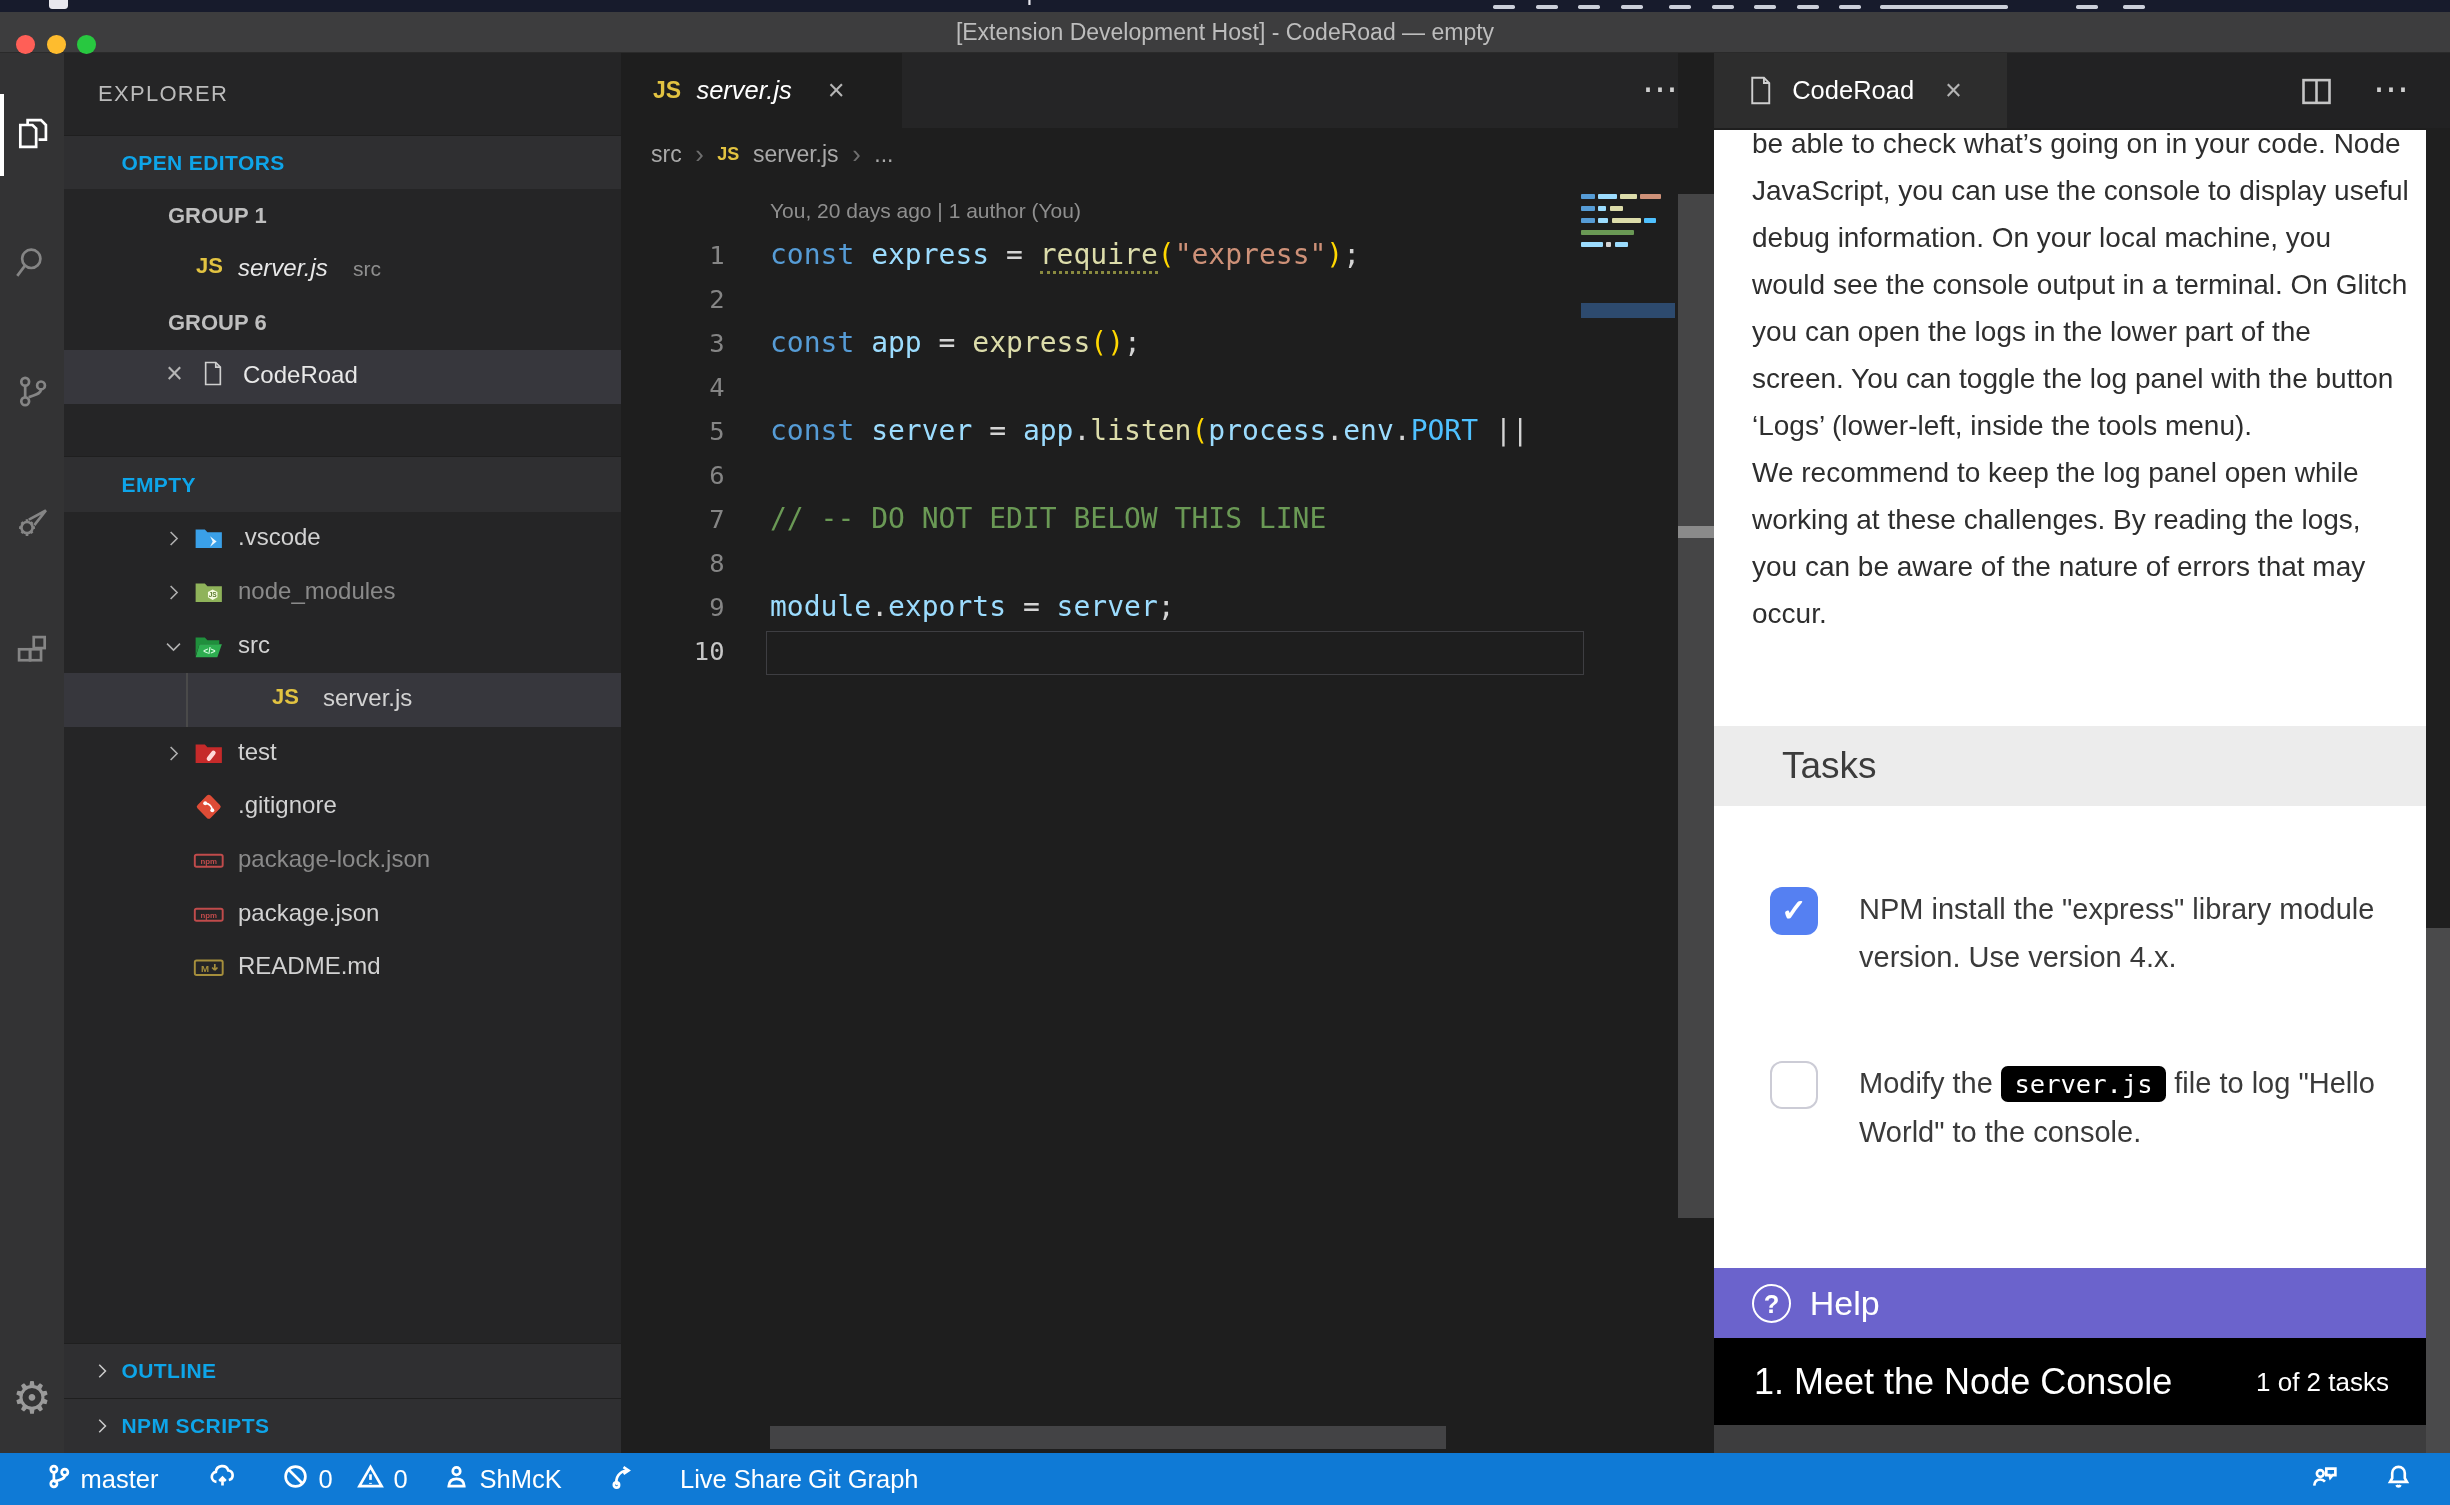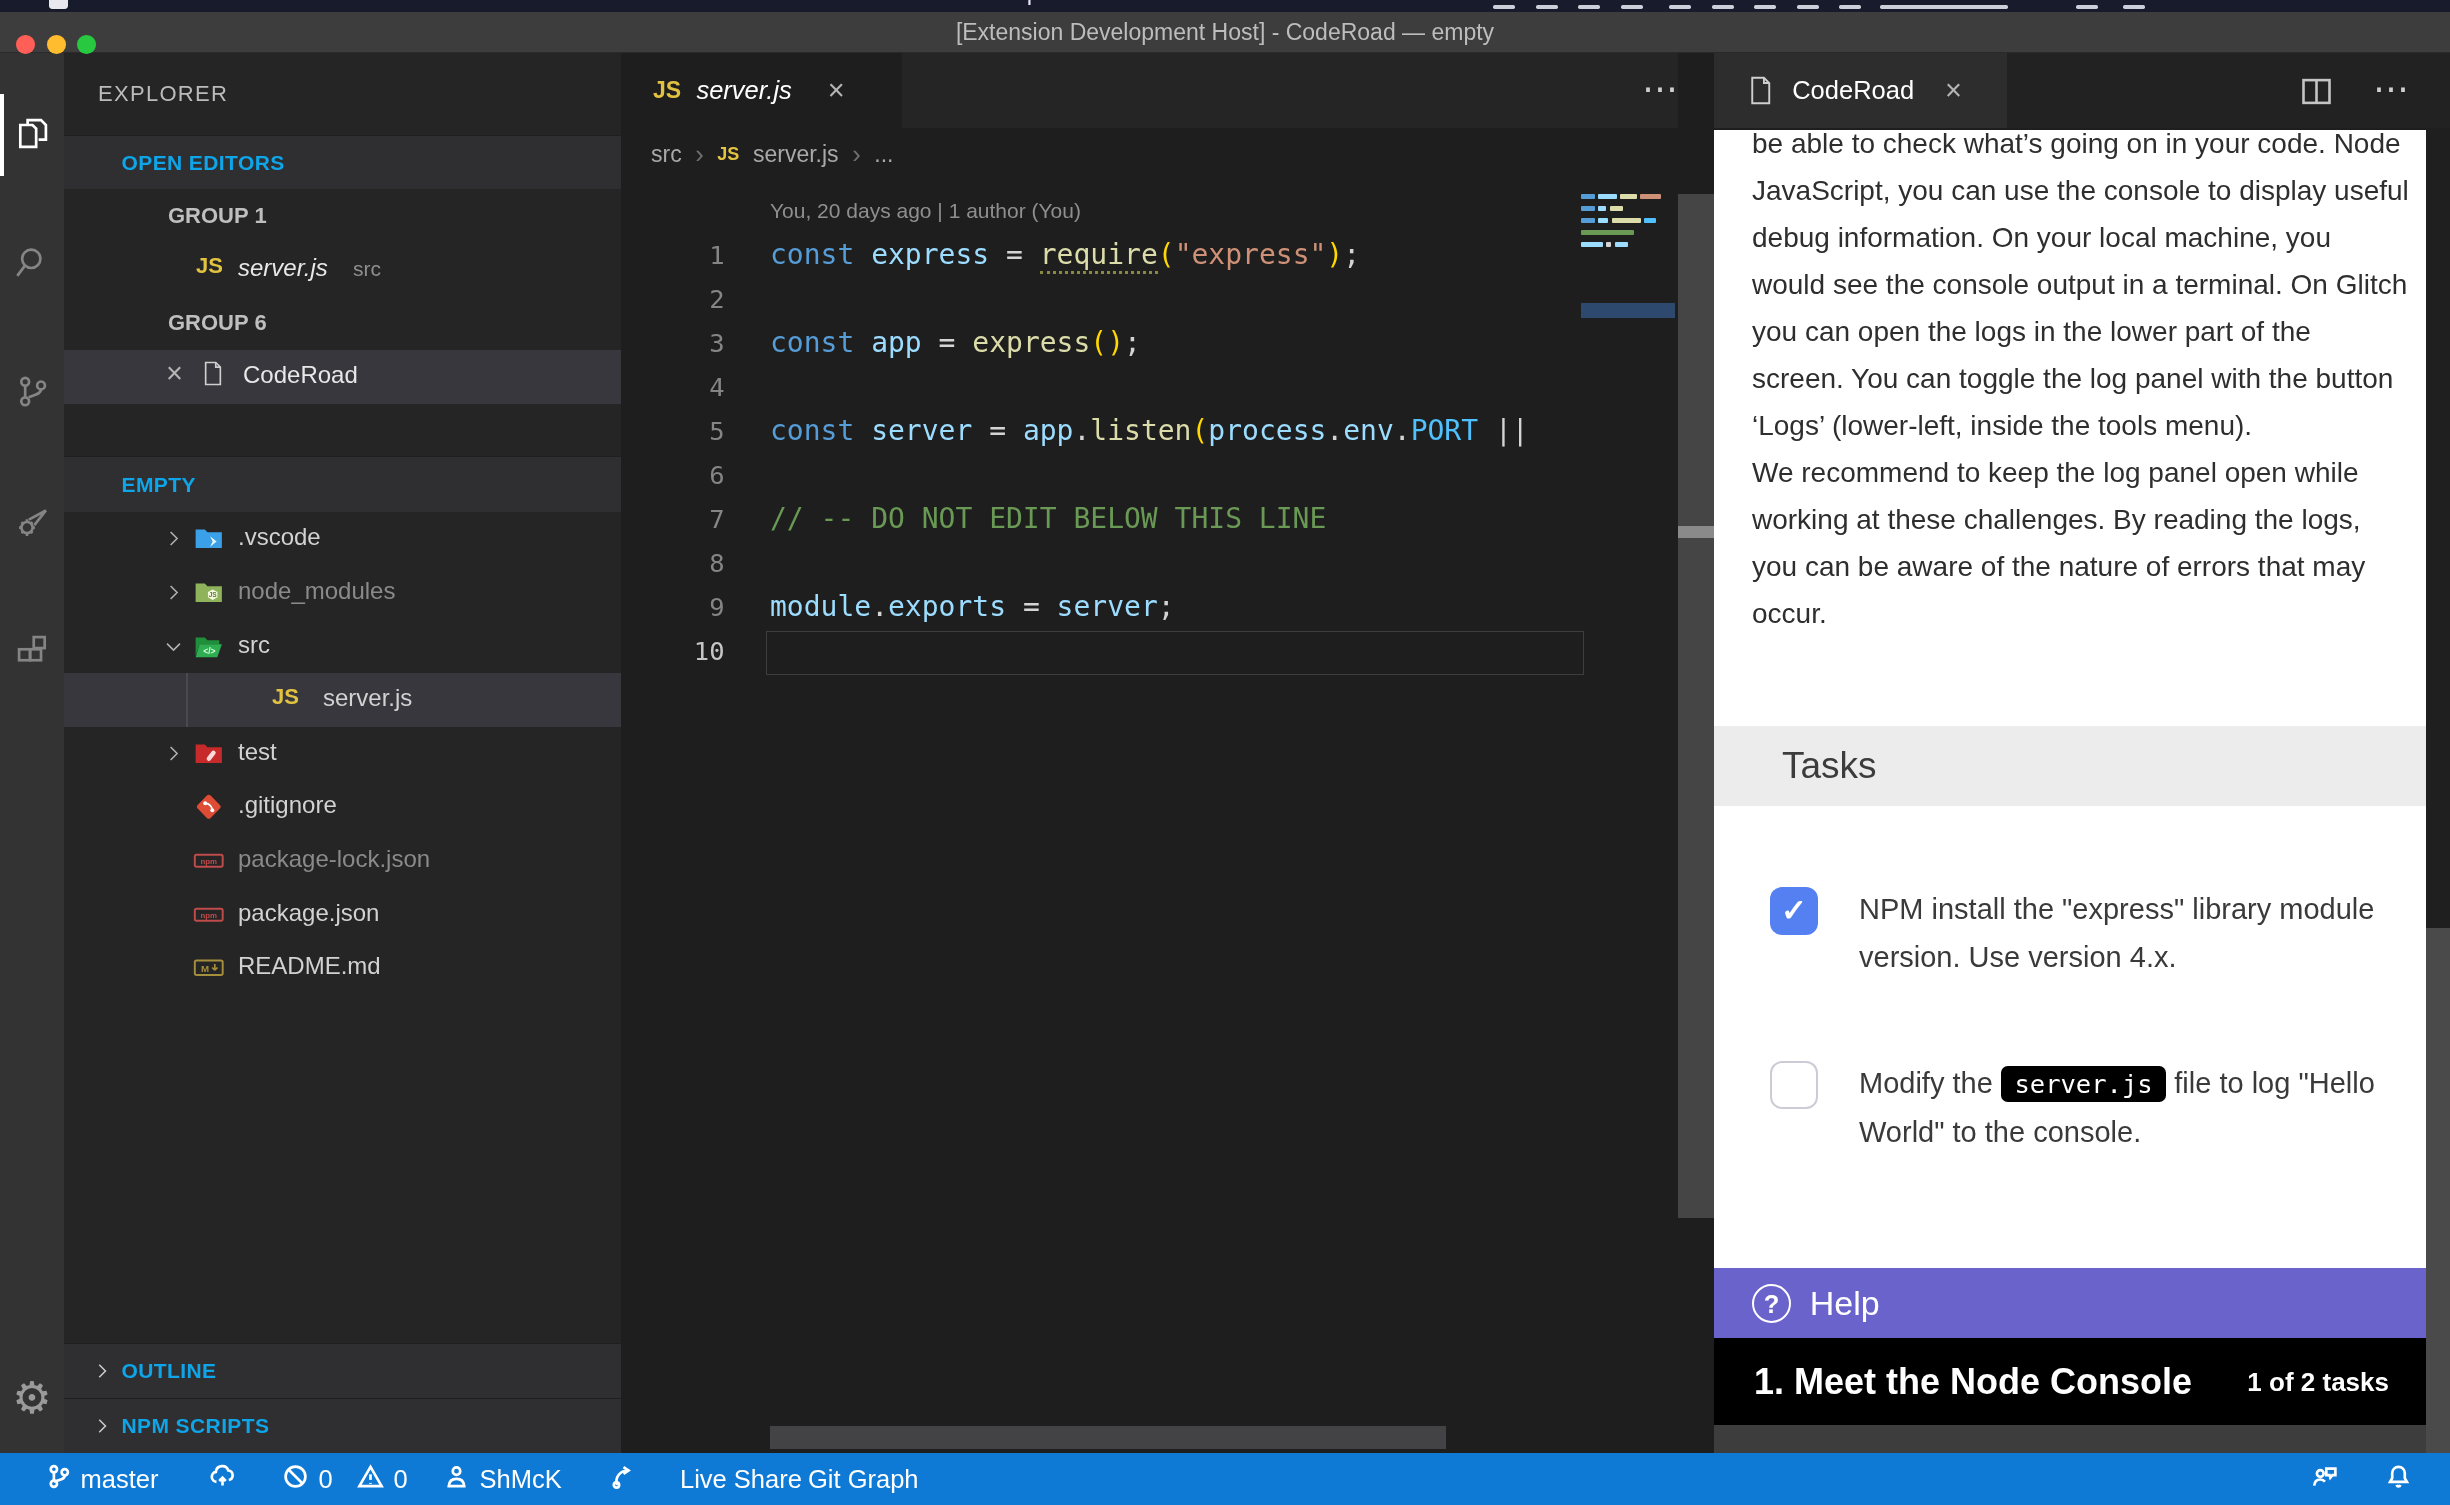--- a/index.html
+++ b/index.html
@@ -107,21 +107,21 @@
   .task-check { position:absolute; left:56px; width:48px; height:48px; border-radius:12px; }
   .task-check.checked { background:#5580f2; color:#ffffff; text-align:center; line-height:48px; font-size:31px; font-weight:700; }
   .task-check.unchecked { background:#ffffff; border:2.6px solid #ccccd6; }
   .task-text { position:absolute; left:145px; width:544px; color:#3a3a3a; font-size:29px; line-height:48px; }
   .code-chip { background:#000000; color:#ffffff; font-family:"DejaVu Sans Mono", monospace;
                font-size:25.5px; padding:2.6px 13.6px; border-radius:6.8px; }
   #help-band { position:absolute; left:0; top:1215px; width:712px; height:70px; background:#6b63cc; display:flex; align-items:center; }
   #help-icon { width:39px; height:39px; border:2.6px solid #ffffff; border-radius:50%; margin-left:38px;
                color:#ffffff; font-size:25.5px; font-weight:700; text-align:center; line-height:36px; }
   #help-label { color:#ffffff; font-size:34px; margin-left:18.7px; }
-  #footer-band { position:absolute; left:0; top:1285px; width:712px; height:88px; background:#000000;font-weight:bold; }
+  #footer-band { position:absolute; left:0; top:1285px; width:712px; height:88px; background:#000000; }
   #footer-title { position:absolute; left:40px; top:0; height:88px; line-height:88px; color:#ffffff; font-size:36px; }
   #footer-progress { position:absolute; right:37px; top:0; height:88px; line-height:88px; color:#ffffff; font-size:26px; }
   #g2-bottomstrip { position:absolute; left:0; top:1372px; width:712px; height:28px; background:#3d3d3e; }
   #wv-scroll { position:absolute; left:712px; top:75px; width:24px; height:1325px; background:#1f1f1f; }
   #wv-thumb { position:absolute; left:0; top:800px; width:24px; height:526px; background:#4a4a4b; }
 
   
   #statusbar { left:0; top:1453px; width:2450px; height:53px; z-index:50; }
   .sb-item { position:absolute; top:0; height:53px; display:flex; align-items:center; gap:8.5px;
              color:#ffffff; font-size:25.5px; white-space:nowrap; }

